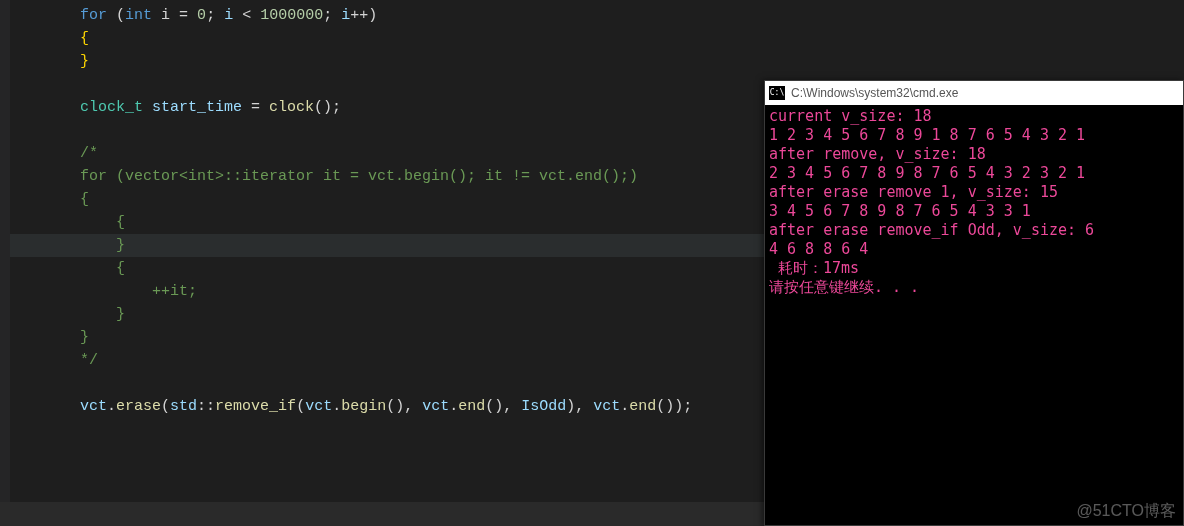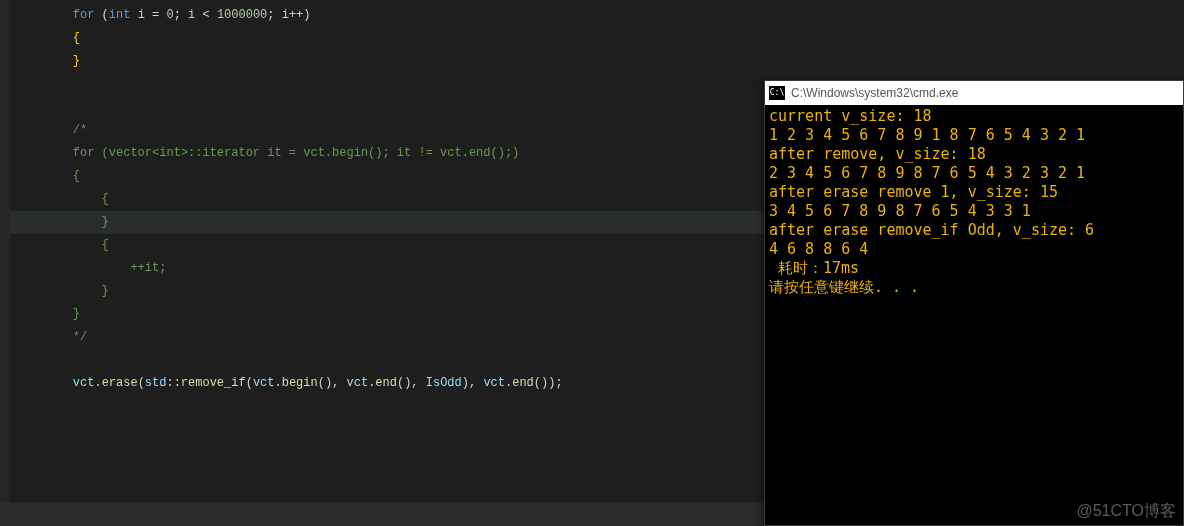--- a/index.html
+++ b/index.html
@@ -5,21 +5,21 @@
   * { margin: 0; padding: 0; box-sizing: border-box; }
   html, body { width: 1184px; height: 526px; overflow: hidden; background: #2a2a2a; }
   body { position: relative; font-family: Consolas, "Courier New", monospace; }
 
   .editor {
     position: absolute;
     left: 0; top: 0;
     width: 764px; height: 502px;
     background: #1e1e1e;
     color: #d4d4d4;
-    font-size: 12px;
+    font-size: 15px;
     line-height: 23px;
     padding: 4px 0 0 0;
     overflow: hidden;
   }
   .gutter {
     position: absolute;
     left: 0; top: 0; bottom: 0;
     width: 10px;
     background: #252526;
   }
@@ -62,21 +62,21 @@
     width: 16px; height: 14px;
     background: #000;
     color: #fff;
     font-size: 8px;
     line-height: 14px;
     text-align: center;
     font-family: Consolas, monospace;
   }
   .console-body {
     padding: 2px 4px;
-    color: #eab308;
+    color: #ec4899;
     font-family: SimSun, "NSimSun", Consolas, monospace;
     font-size: 15px;
     line-height: 19px;
     white-space: pre;
   }
 
   .editor-bg-right {
     position: absolute;
     left: 764px; top: 0;
     width: 420px; height: 80px;
@@ -96,20 +96,21 @@
 
 <div class="editor-bg-right"></div>
 
 <div class="editor">
   <div class="gutter"></div>
   <div id="code-body">
       <div class="code-line">    <span class="t-key">for</span><span class="t-punc"> (</span><span class="t-key">int</span><span class="t-op"> i </span><span class="t-op">=</span><span class="t-op"> </span><span class="t-num">0</span><span class="t-punc">; </span><span class="t-var">i</span><span class="t-op"> &lt; </span><span class="t-num">1000000</span><span class="t-punc">; </span><span class="t-var">i</span><span class="t-op">++</span><span class="t-punc">)</span></div>
       <div class="code-line">    <span class="t-brace">{</span></div>
       <div class="code-line">    <span class="t-brace">}</span></div>
       <div class="code-line">    &nbsp;</div>
+      <div class="code-line">    <span class="t-type">clock_t</span><span class="t-op"> </span><span class="t-var">start_time</span><span class="t-op"> = </span><span class="t-fn">clock</span><span class="t-punc">();</span></div>
       <div class="code-line">    &nbsp;</div>
       <div class="code-line">    <span class="t-cmt">/*</span></div>
       <div class="code-line">    <span class="t-cmt">for (vector&lt;int&gt;::iterator it = vct.begin(); it != vct.end();)</span></div>
       <div class="code-line">    <span class="t-cmt">{</span></div>
       <div class="code-line">        <span class="t-cmt">{</span></div>
       <div class="code-line hl">        <span class="t-cmt">}</span></div>
       <div class="code-line">        <span class="t-cmt">{</span></div>
       <div class="code-line">            <span class="t-cmt">++it;</span></div>
       <div class="code-line">        <span class="t-cmt">}</span></div>
       <div class="code-line">    <span class="t-cmt">}</span></div>

